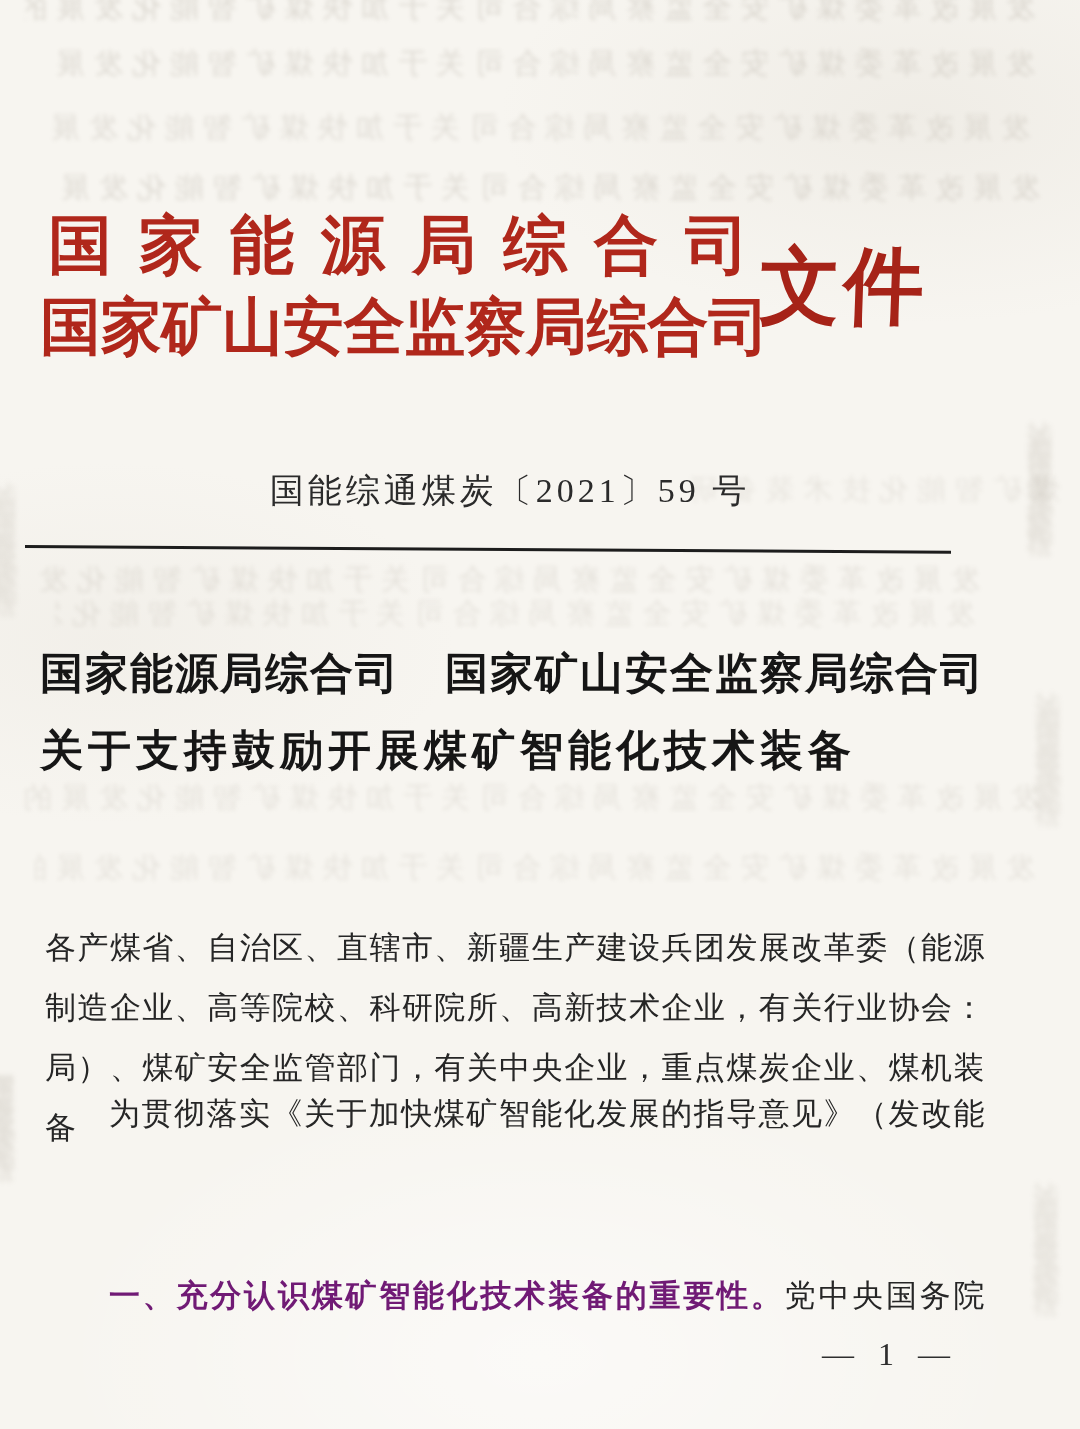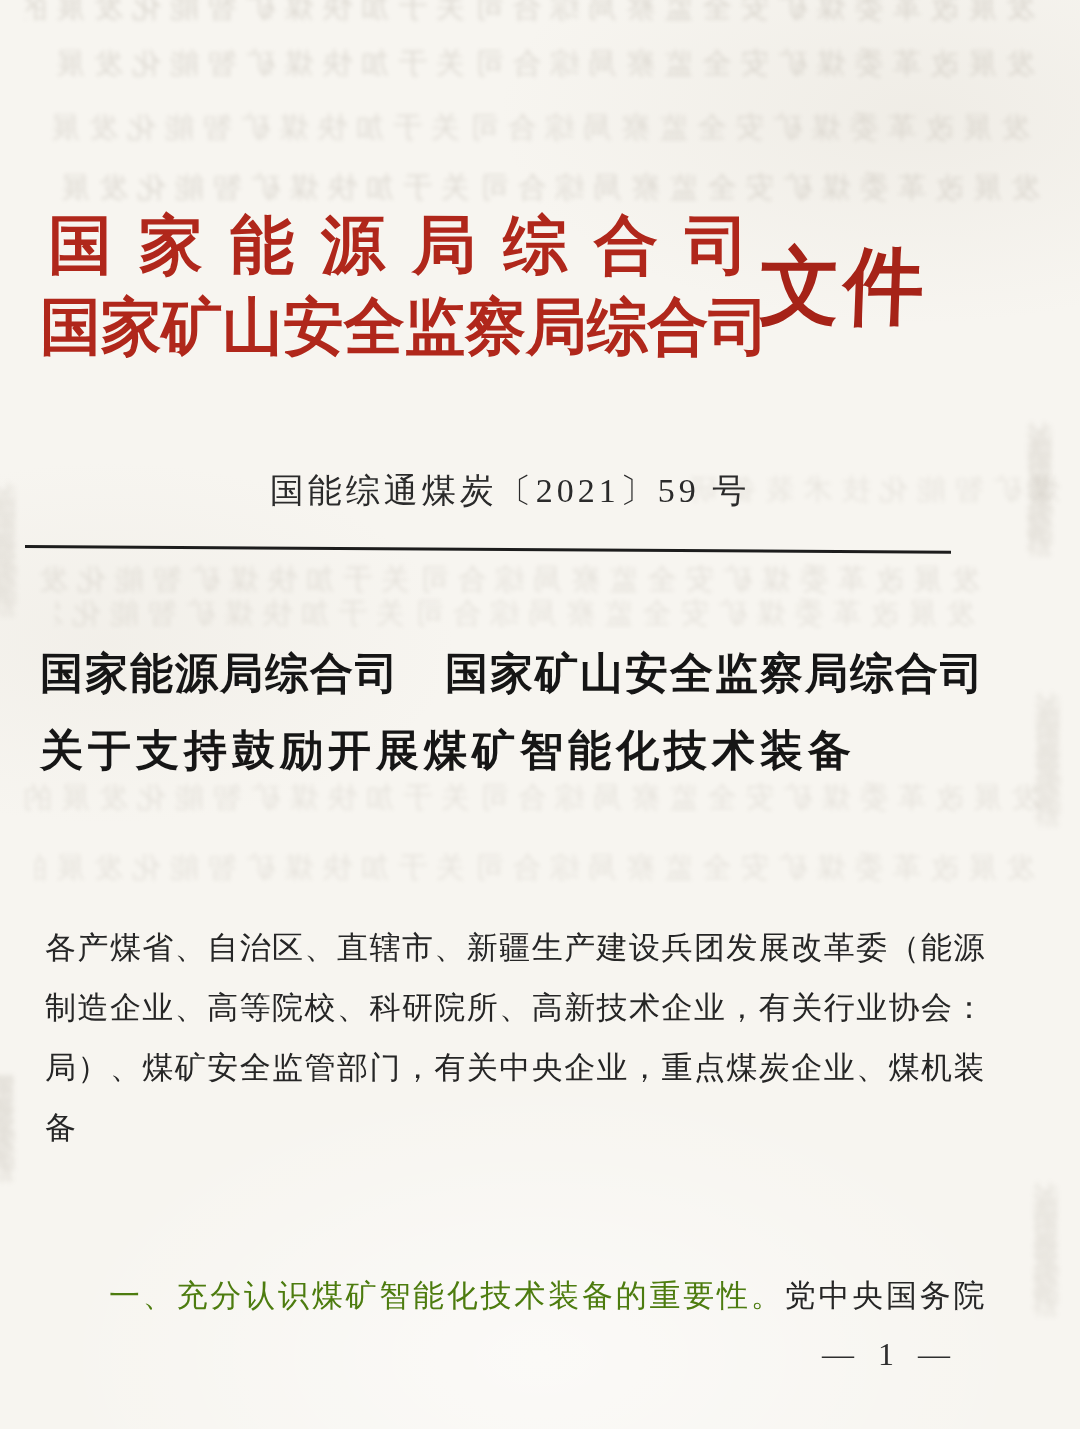--- a/index.html
+++ b/index.html
@@ -67,21 +67,21 @@
   .p1{top:918px;}
   .p2{top:1084px;}
   .p3{top:1266px;}
   .bline{
     height:60px;line-height:60px;font-size:31px;color:var(--ink);
     text-align:justify;text-align-last:justify;text-justify:inter-character;
     letter-spacing:.5px;
   }
   .bline.indent{padding-left:64px;}
   .bline.short{text-align-last:left;}
-  .bline .bold{font-weight:normal;color:#4d7c0f;margin-top:39px;}
+  .bline .bold{font-weight:bold;color:#701a75;margin-top:39px;}
 
   
   .page-number{
     position:absolute;right:122px;top:1336px;font-size:32px;letter-spacing:8px;
     color:#2e2e2e;white-space:nowrap;
   }
 </style>
 </head>
 <body>
 
@@ -119,20 +119,21 @@
     <div class="title-line t2">关于支持鼓励开展煤矿智能化技术装备</div>
   </div>
 
   <div class="para p1">
     <div class="bline">各产煤省、自治区、直辖市、新疆生产建设兵团发展改革委（能源</div>
     <div class="bline">制造企业、高等院校、科研院所、高新技术企业，有关行业协会：</div>
     <div class="bline">局）、煤矿安全监管部门，有关中央企业，重点煤炭企业、煤机装备</div>
   </div>
 
   <div class="para p2">
+    <div class="bline indent">为贯彻落实《关于加快煤矿智能化发展的指导意见》（发改能</div>
   </div>
 
   <div class="para p3">
     <div class="bline indent">
       <span class="bold">一、充分认识煤矿智能化技术装备的重要性。</span><span>党中央国务院</span>
     </div>
   </div>
 
   <div class="page-number">— 1 —</div>
 

